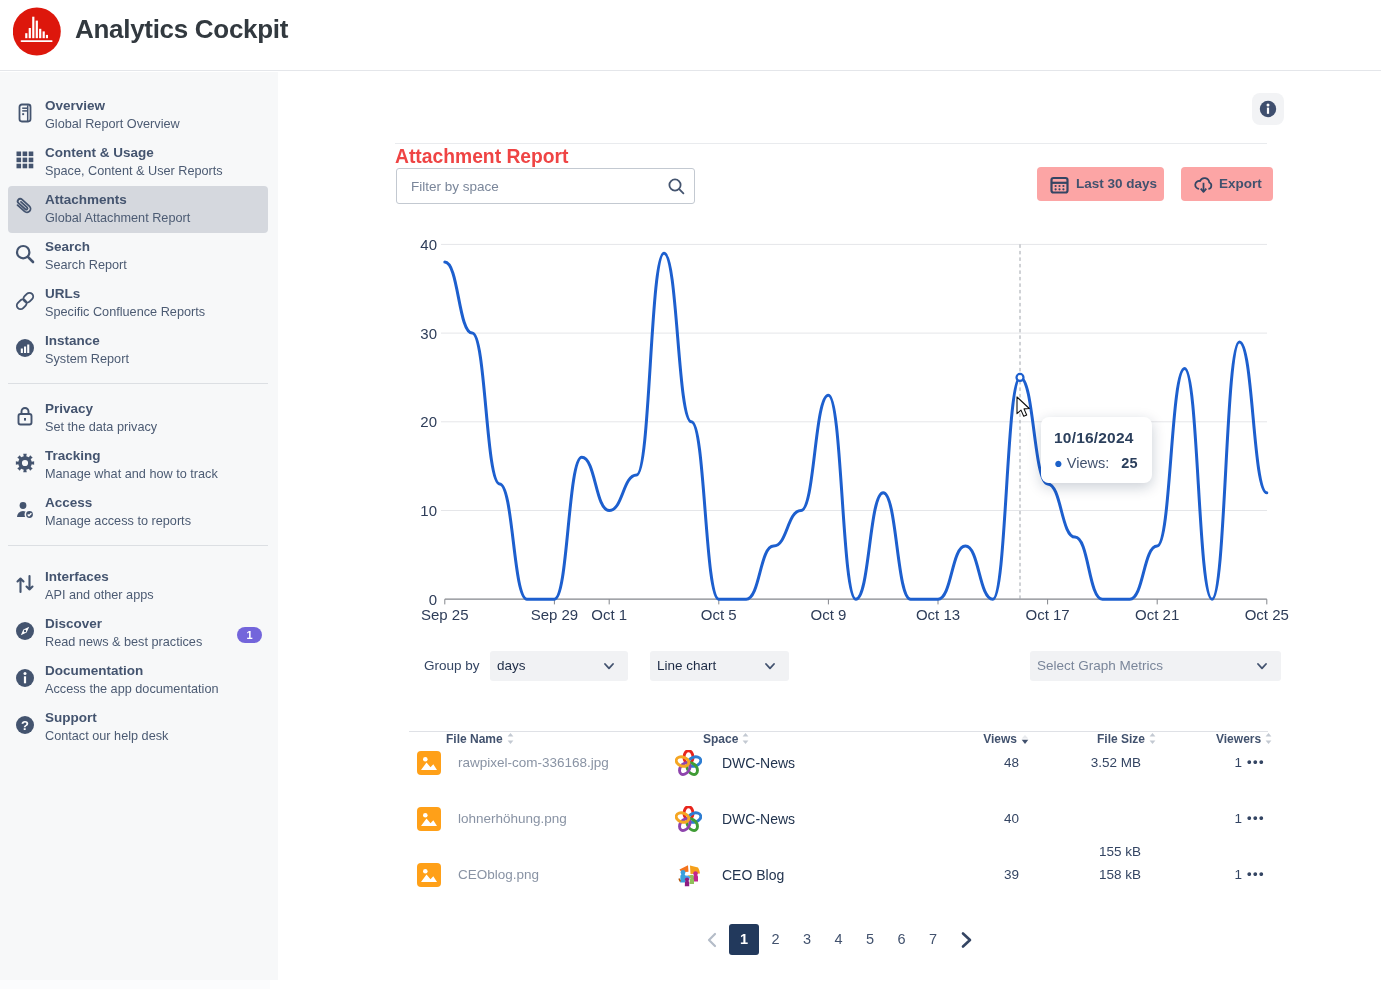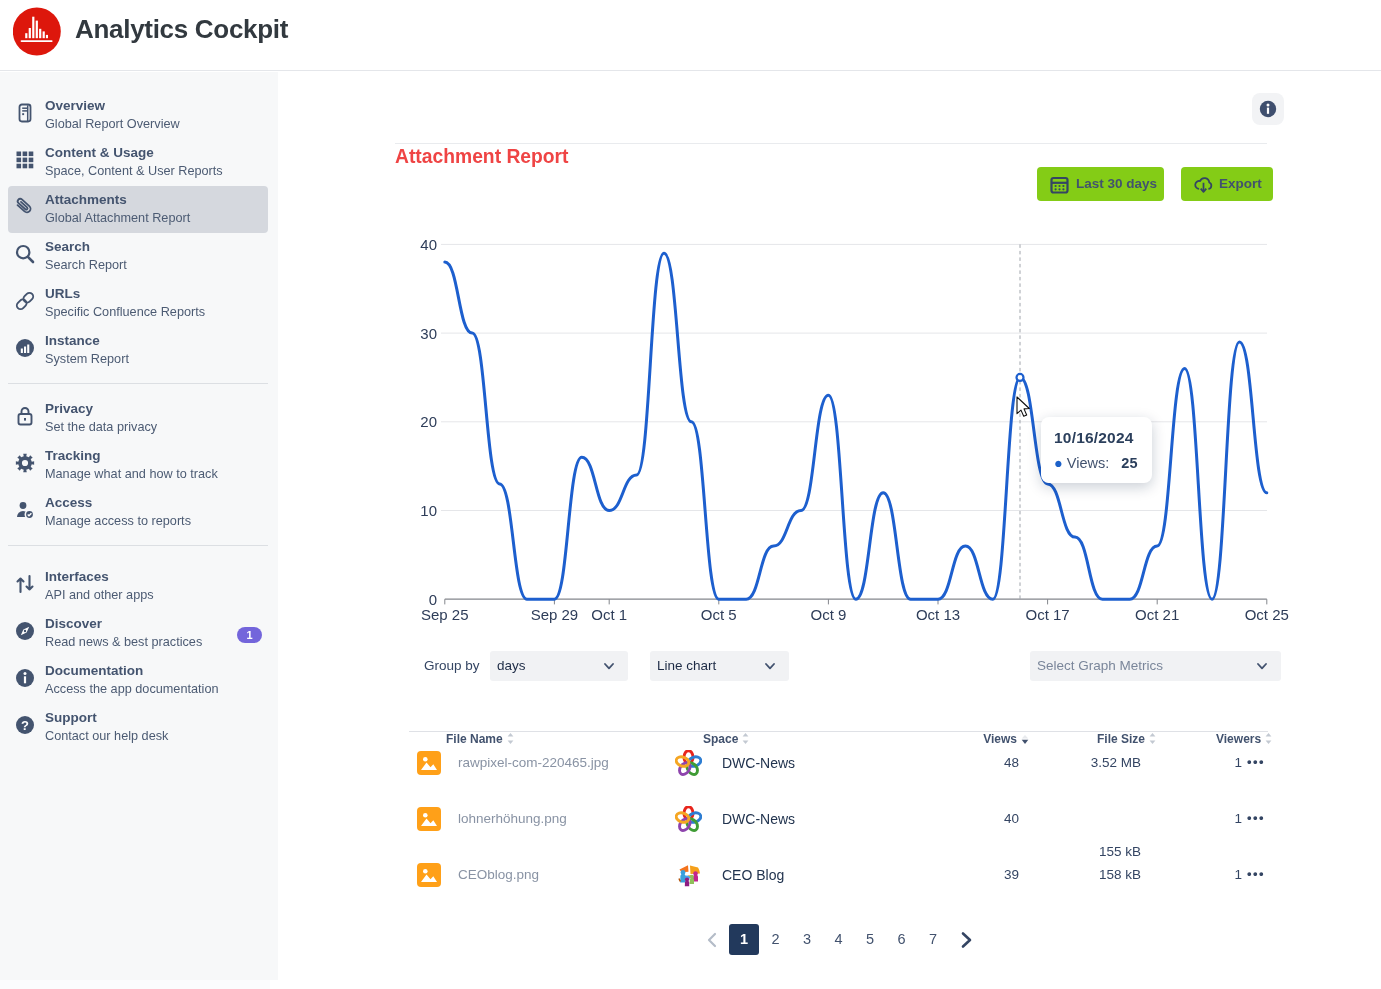--- a/index.html
+++ b/index.html
@@ -22,21 +22,21 @@
 .sel { position:absolute; left:8px; top:114px; width:260px; height:47px; background:#d5d8de; border-radius:4px; }
 .sep { position:absolute; left:8px; width:260px; height:1px; background:#dcdfe3; }
 #badge { position:absolute; left:237px; top:555px; width:25px; height:16px; border-radius:8px; background:#7365db; color:#fff; font-size:11px; font-weight:700; text-align:center; line-height:16px; }
 
 
 #h1 { position:absolute; left:395px; top:98px; font-size:19.3px; font-weight:700; color:#ef4444;margin-top:48px; }
 #infobtn { position:absolute; left:1252px; top:93px; width:32px; height:32px; border-radius:8px; background:#f2f3f5; }
 #hdiv { position:absolute; left:395px; top:143px; width:872px; height:1px; background:#e9ebee; }
 #search { position:absolute; left:396px; top:168px; width:299px; height:36px; border:1px solid #c3c9d1; border-radius:3px; background:#fff; }
 #search .ph { position:absolute; left:14px; top:10px; font-size:13.5px; color:#7a869a; }
-.btn { position:absolute; top:167px; height:34px; border-radius:4px; background:#84cc16;text-align:right; }
+.btn { position:absolute; top:167px; height:34px; border-radius:4px; background:#fca5a5;text-align:right; }
 .btn span { position:absolute; font-size:13.5px; font-weight:700; color:#42526e; top:9px; white-space:nowrap; }
 
 
 .selbox { position:absolute; top:651px; height:30px; border-radius:3px; background:#f1f2f4; }
 .selbox span { position:absolute; left:7px; top:7px; font-size:13.5px; color:#1d2b45; white-space:nowrap; }
 #groupby { position:absolute; left:424px; top:658px; font-size:13.5px; color:#344563; }
 
 
 .th { position:absolute; top:732px; font-size:12px; font-weight:700; color:#42526e; white-space:nowrap;padding-left:36px; }
 #thdiv { position:absolute; left:409px; top:731px; width:859px; height:1px; background:#dfe1e6; }
@@ -213,20 +213,27 @@
   <div id="sidestrip"></div>
 
   <div id="h1">Attachment Report</div>
   <div id="infobtn"><svg width="32" height="32" viewBox="0 0 32 32">
         <circle cx="16" cy="16" r="8.2" fill="#3f4f6e"></circle>
         <rect x="14.9" y="14.6" width="2.2" height="6.2" fill="#fff"></rect>
         <circle cx="16" cy="12" r="1.5" fill="#fff"></circle>
       </svg></div>
   <div id="hdiv"></div>
 
+  <div id="search">
+    <div class="ph">Filter by space</div>
+    <svg style="position:absolute;left:270px;top:8px;" width="19" height="19" viewBox="0 0 19 19">
+        <circle cx="8" cy="8" r="5.6" fill="none" stroke="#44546f" stroke-width="1.8"></circle>
+        <line x1="12.2" y1="12.2" x2="16.4" y2="16.4" stroke="#44546f" stroke-width="1.8" stroke-linecap="round"></line>
+      </svg>
+  </div>
 
   <div class="btn" style="left:1037px; width:127px;">
     <svg style="position:absolute;left:13px;top:8px;" width="19" height="19" viewBox="0 0 19 19">
       <rect x="1.5" y="3" width="16" height="14.5" rx="2" fill="none" stroke="#344563" stroke-width="2.2"></rect>
       <line x1="1.5" y1="7.8" x2="17.5" y2="7.8" stroke="#344563" stroke-width="2.2"></line>
       <g fill="#344563">
           <circle cx="5.6" cy="11" r="1.1"></circle>
           <circle cx="9.5" cy="11" r="1.1"></circle>
           <circle cx="13.4" cy="11" r="1.1"></circle>
           <circle cx="5.6" cy="14.3" r="1.1"></circle>
@@ -321,21 +328,21 @@
   <div class="th" style="left:1180px;width:88px;text-align:right;">Viewers<svg width="7" height="11" viewBox="0 0 7 11" style="vertical-align:-1px;margin-left:4px;">
         <path d="M3.5 0 L6.4 3.6 H0.6 Z" fill="#c3c9d2"></path>
         <path d="M3.5 11 L0.6 7.4 H6.4 Z" fill="#c3c9d2"></path>
       </svg></div>
   <div class="ficon" style="top:751px;">
       <svg width="24" height="24" viewBox="0 0 24 24" style="position:absolute;left:0;top:0;">
         <circle cx="8.3" cy="8.3" r="2.3" fill="#fff"></circle>
         <path d="M4 19 L9.5 11.5 L13.5 16.2 L16.3 13.2 L20 19 Z" fill="#fff"></path>
       </svg>
     </div>
-  <div class="fname" style="top:755px;">rawpixel-com-220465.jpg</div>
+  <div class="fname" style="top:755px;">rawpixel-com-336168.jpg</div>
   <svg width="27" height="27" viewBox="0 0 27 27" style="position:absolute;left:675px;top:750px;">
 <g transform="translate(13.5,13.5)">
 <g>
           <ellipse cx="0" cy="-6.3" rx="4.5" ry="6.5" fill="none" stroke="#e8251c" stroke-width="2.9"></ellipse>
         </g>
 <g transform="rotate(72)">
           <ellipse cx="0" cy="-6.3" rx="4.5" ry="6.5" fill="none" stroke="#2d7dd2" stroke-width="2.9"></ellipse>
         </g>
 <g transform="rotate(144)">
           <ellipse cx="0" cy="-6.3" rx="4.5" ry="6.5" fill="none" stroke="#3f9c35" stroke-width="2.9"></ellipse>

